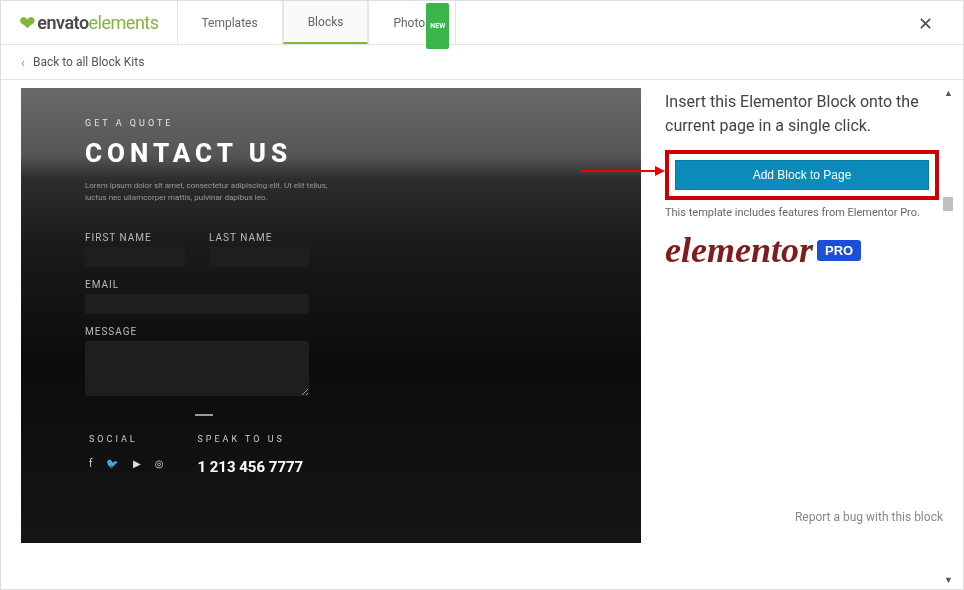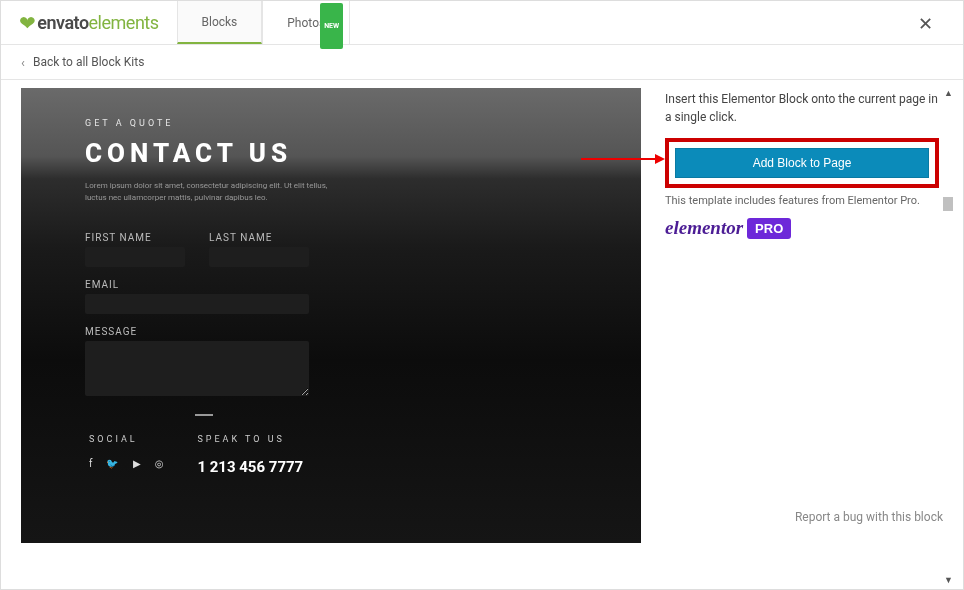--- a/index.html
+++ b/index.html
@@ -41,50 +41,53 @@
     .send-chevron { font-size: 8px; margin-left: 2px; }
     
     .divider-short { width: 18px; height: 2px; background: #999; margin: 18px 0 18px 110px; }
     
     .footer-row { display: flex; gap: 34px; padding-left: 4px; }
     .footer-col-title { font-size: 9px; letter-spacing: 3px; color: #ccc; margin-bottom: 14px; }
     .social-icons { display: flex; gap: 14px; font-size: 10px; color: #ddd; }
     .phone { font-size: 15px; font-weight: 700; color: #fff; }
     
     .side-panel { flex: 1; padding: 10px 24px 0 14px; position: relative; }
-    .side-text { font-size: 12px; color: #444; line-height: 1.5; margin-bottom: 12px; }
+    .side-text { font-size: 16px; color: #444; line-height: 1.5; margin-bottom: 12px; }
     
     .highlight-box { border: 4px solid #cc0000; padding: 6px; margin-bottom: 6px; position: relative; }
     .add-btn { width: 100%; height: 30px; background: #0b8bba; border: 1px solid #0a7aa3; color: #fff; font-size: 12px; cursor: pointer; }
     
     .arrow { position: absolute; left: -88px; top: 16px; width: 82px; height: 2px; background: #ee0000; }
     .arrow::after { content: ''; position: absolute; right: -2px; top: -4px; width: 0; height: 0; border-left: 10px solid #ee0000; border-top: 5px solid transparent; border-bottom: 5px solid transparent; }
     
     .pro-note { font-size: 11px; color: #666; margin-bottom: 10px; }
     
     .elementor-pro { display: flex; align-items: center; font-family: cursive; }
-    .elementor-text { font-size: 19px; color: #4c1d95; font-style: italic; font-weight: 600; }
-    .pro-badge { background: #6d28d9; color: #fff; font-size: 13px; font-weight: 700; padding: 3px 8px; border-radius: 3px; margin-left: 4px; font-family: sans-serif; font-style: normal; }
+    .elementor-text { font-size: 36px; color: #7f1d1d; font-style: italic; font-weight: 600; }
+    .pro-badge { background: #1d4ed8; color: #fff; font-size: 13px; font-weight: 700; padding: 3px 8px; border-radius: 3px; margin-left: 4px; font-family: sans-serif; font-style: normal; }
     
     .scroll-thumb { position: absolute; right: 10px; top: 196px; width: 10px; height: 14px; background: #c0c0c0; }
     .scroll-up { position: absolute; right: 10px; top: 87px; font-size: 9px; color: #555; }
     .scroll-down { position: absolute; right: 10px; bottom: 4px; font-size: 9px; color: #555; }
     
     .bug-link { position: absolute; bottom: 66px; right: 20px; font-size: 12px; color: #888; cursor: pointer; text-align: center; }
   </style>
 </head>
 <body>
 
 <div class="header">
   <div class="logo">
     <span class="logo-leaf">❤</span>
     <span class="logo-envato">envato</span>
     <span class="logo-elements">elements</span>
   </div>
   <div class="tabs">
+    <div class="tab first">
+      <span>Templates</span>
+    </div>
     <div class="tab active">
       <span>Blocks</span>
     </div>
     <div class="tab">
       <span>Photos</span>
       <span class="tab-badge">NEW</span>
     </div>
   </div>
   <div class="close-x">✕</div>
 </div>

